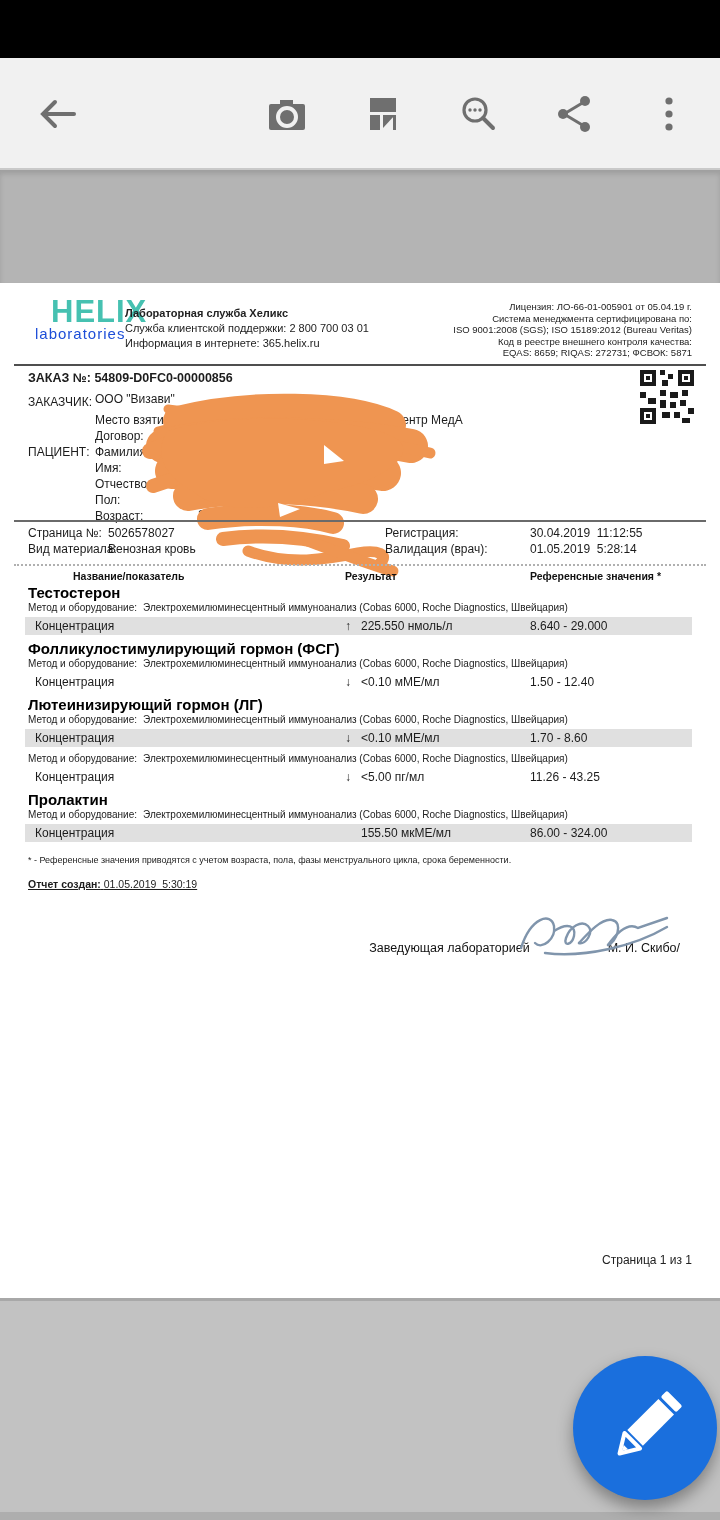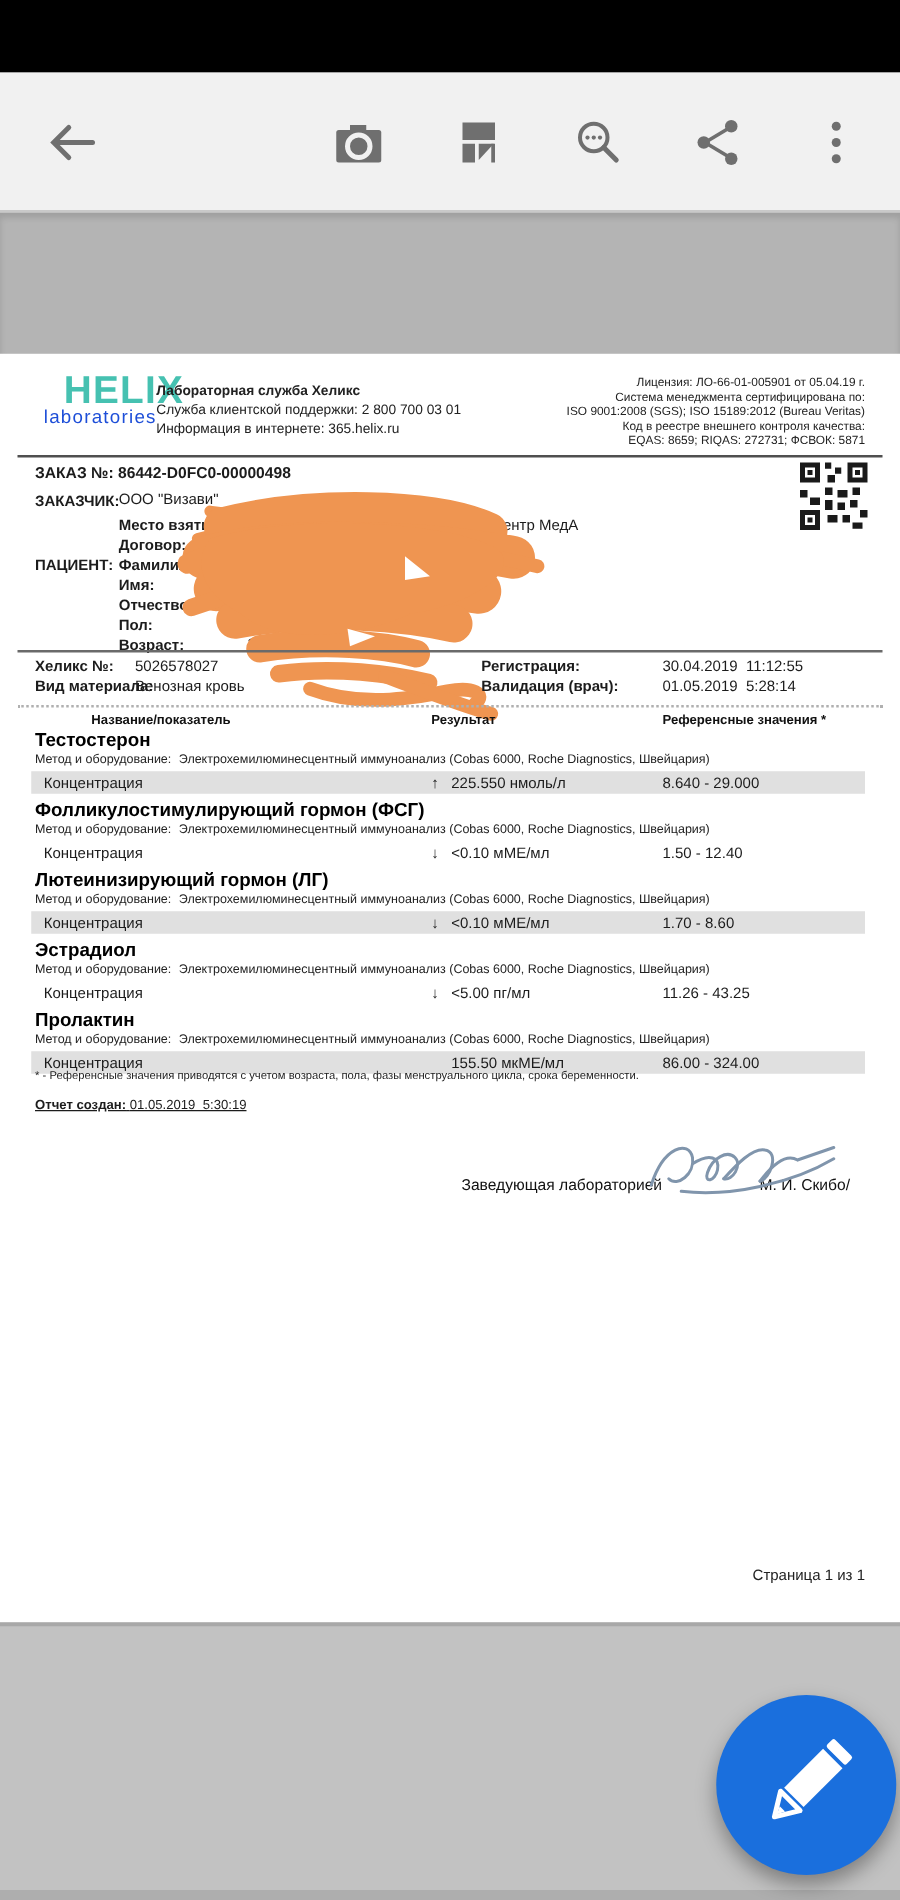--- a/index.html
+++ b/index.html
@@ -30,21 +30,21 @@
   .logo-title { font-size:31px; font-weight:bold; letter-spacing:1px; color:#46c1b1; line-height:30px;margin-left:16px; }
   .logo-sub { font-size:15px; color:#1d4ed8; letter-spacing:1px; margin-top:-2px; }
   .lab-info { font-size:11px; line-height:15px; color:#222; }
   .lab-info .b { font-weight:bold; }
   .license { font-size:9.5px; line-height:11.6px; color:#222; text-align:right; }
 
   .rule1 { position:absolute; left:14px; right:14px; top:81px; border-top:2px solid #4f4f4f; }
   .rule2 { position:absolute; left:14px; right:14px; top:237px; border-top:2px solid #6a6a6a; }
   .dotted { position:absolute; left:14px; right:14px; top:281px; border-top:2px dotted #b0b0b0; }
 
-  .lbl { font-weight:bold; font-size:12px; }
+  .lbl { font-weight:normal; font-size:12px; }
   .val { font-size:12px; white-space:pre; }
   .order-no { font-weight:bold; font-size:12.5px; }
 
   .th { font-weight:bold; font-size:10.5px; color:#111; }
 
   #tests { position:absolute; left:0; right:0; top:296px; }
   .test-block { position:relative; padding-top:5px; }
   .test-name { margin-left:28px; font-size:15px; font-weight:bold; line-height:17px; color:#000; }
   .method-line { margin-left:28px; margin-top:1px; font-size:10px; line-height:12px; color:#222; }
   .method-line .method-label { margin-right:6px; }
@@ -174,21 +174,21 @@
       <div>Система менеджмента сертифицирована по:</div>
       <div>ISO 9001:2008 (SGS); ISO 15189:2012 (Bureau Veritas)</div>
       <div>Код в реестре внешнего контроля качества:</div>
       <div>EQAS: 8659; RIQAS: 272731; ФСВОК: 5871</div>
     </div>
 
     <div class="rule1"></div>
 
     <div class="abs order-no" style="left:28px; top:88px;">
       <span>ЗАКАЗ №:</span>
-      <span>86442-D0FC0-00000498</span>
+      <span>54809-D0FC0-00000856</span>
     </div>
 
     <div class="abs" style="left:638px; top:85px;">
       <svg width="58" height="58" viewBox="0 0 58 58">
         <rect width="58" height="58" fill="#fff"></rect>
         <g fill="#1a1a1a">
           <rect x="2" y="2" width="16" height="16"></rect>
             <rect x="40" y="2" width="16" height="16"></rect>
             <rect x="2" y="40" width="16" height="16"></rect>
           <rect x="22" y="2" width="5" height="5"></rect>
@@ -256,21 +256,21 @@
           <path d="M180,150 C220,165 245,175 265,180" stroke-width="11"></path>
         </g>
         <path d="M40,40 C100,20 240,25 272,50 C288,70 240,95 200,100 C160,120 90,125 65,100 C35,85 25,60 40,40 Z" fill="#ef9551"></path>
         <polygon points="196,54 216,70 196,73" fill="#ffffff"></polygon>
         <polygon points="150,112 172,118 152,126" fill="#ffffff"></polygon>
       </svg>
     </div>
 
     <div class="rule2"></div>
 
-    <div class="abs lbl" style="left:28px; top:243px;">Хеликс №:</div>
+    <div class="abs lbl" style="left:28px; top:243px;">Страница №:</div>
     <div class="abs val" style="left:108px; top:243px;">5026578027</div>
     <div class="abs lbl" style="left:28px; top:259px;">Вид материала:</div>
     <div class="abs val" style="left:108px; top:259px;">Венозная кровь</div>
     <div class="abs lbl" style="left:385px; top:243px;">Регистрация:</div>
     <div class="abs val" style="left:530px; top:243px;">30.04.2019  11:12:55</div>
     <div class="abs lbl" style="left:385px; top:259px;">Валидация (врач):</div>
     <div class="abs val" style="left:530px; top:259px;">01.05.2019  5:28:14</div>
 
     <div class="dotted"></div>
 
@@ -309,21 +309,20 @@
       <span class="method-label">Метод и оборудование:</span><span class="method-value">Электрохемилюминесцентный иммуноанализ (Cobas 6000, Roche Diagnostics, Швейцария)</span>
     </div>
     <div class="result-row shaded">
       <span class="col-name">Концентрация</span>
       <span class="col-result"><span class="arrow">↓</span><span>&lt;0.10 мМЕ/мл</span></span>
       <span class="col-ref">1.70 - 8.60</span>
     </div>
   </div>
 
   <div class="test-block">
-    <div class="test-name">Эстрадиол</div>
     <div class="method-line">
       <span class="method-label">Метод и оборудование:</span><span class="method-value">Электрохемилюминесцентный иммуноанализ (Cobas 6000, Roche Diagnostics, Швейцария)</span>
     </div>
     <div class="result-row">
       <span class="col-name">Концентрация</span>
       <span class="col-result"><span class="arrow">↓</span><span>&lt;5.00 пг/мл</span></span>
       <span class="col-ref">11.26 - 43.25</span>
     </div>
   </div>
 

